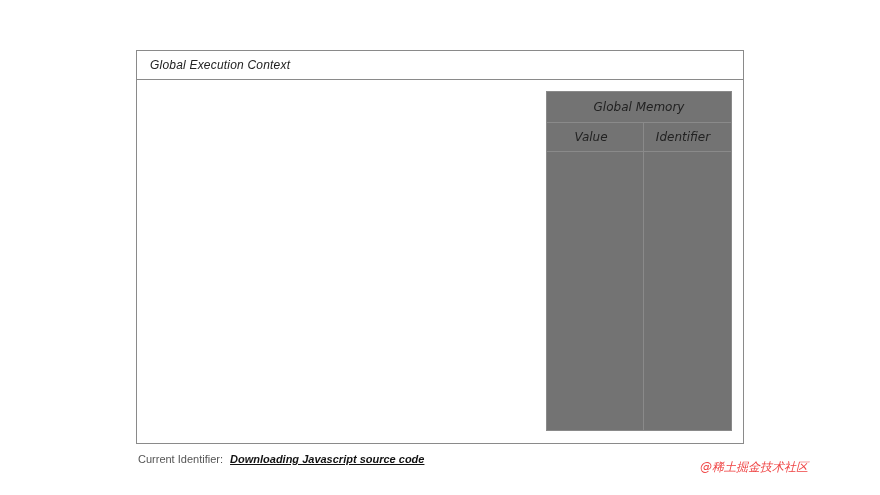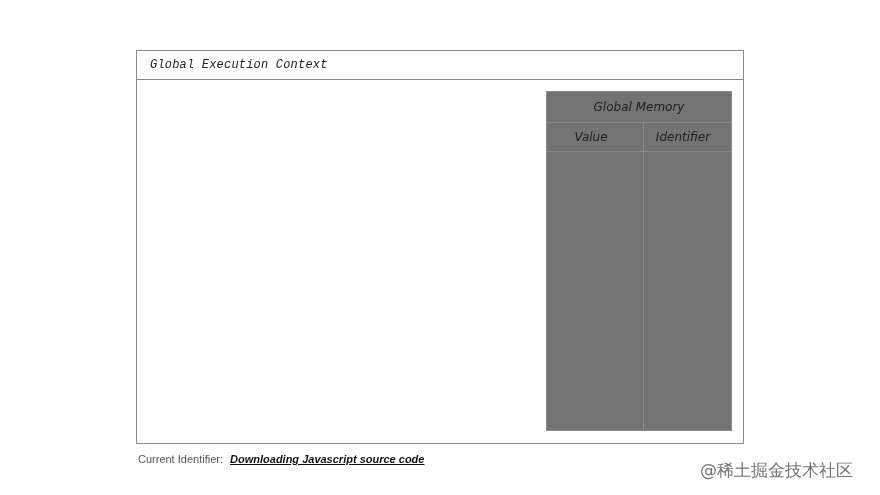--- a/index.html
+++ b/index.html
@@ -10,21 +10,21 @@
     .gec {
       position: absolute; left: 136px; top: 50px; width: 608px; height: 394px;
       border: 1.5px solid #8a8a8a; box-sizing: border-box; background: #fff;
     }
     .gec-header {
       position: absolute; left: 0; top: 0; right: 0; height: 29px;
       border-bottom: 1.5px solid #8a8a8a; box-sizing: border-box;
     }
     .gec-title {
       position: absolute; left: 13px; top: 7px;
-      font-family: Liberation Mono, monospace; font-size: 12px; color: #222;
+      font-family: Liberation Sans, sans-serif; font-size: 12px; color: #222;
       font-style: italic; letter-spacing: 0.2px;
     }
     .mem {
       position: absolute; left: 409px; top: 40px; width: 186px; height: 340px;
       border: 1.5px solid #8a8a8a; box-sizing: border-box; background: #737373;
     }
     .mem-title {
       position: absolute; left: 0; right: 0; top: 0; height: 31px;
       border-bottom: 1.5px solid #8a8a8a; box-sizing: border-box;
       display: flex; align-items: center; justify-content: center;
@@ -42,22 +42,23 @@
     .mem-col.val { flex: 1; }
     .mem-divider {
       position: absolute; left: 96px; top: 31px; bottom: 0; width: 0;
       border-left: 1.5px solid #8a8a8a;
     }
     .status {
       position: absolute; left: 138px; top: 453px; font-size: 11px; color: #555;
     }
     .status .op { font-weight: bold; font-style: italic; color: #111; margin-left: 4px; text-decoration: underline; }
     .watermark {
-      position: absolute; left: 700px; top: 459px; font-size: 17px; color: #737373;
+      position: absolute; left: 700px; top: 459px; font-size: 12px; color: #ef4444;
       font-family: "DejaVu Sans", sans-serif;
+      font-style: italic;
     }
   </style>
 </head>
 <body>
 
 <div class="gec">
   <div class="gec-header">
     <span class="gec-title">Global Execution Context</span>
   </div>
 

